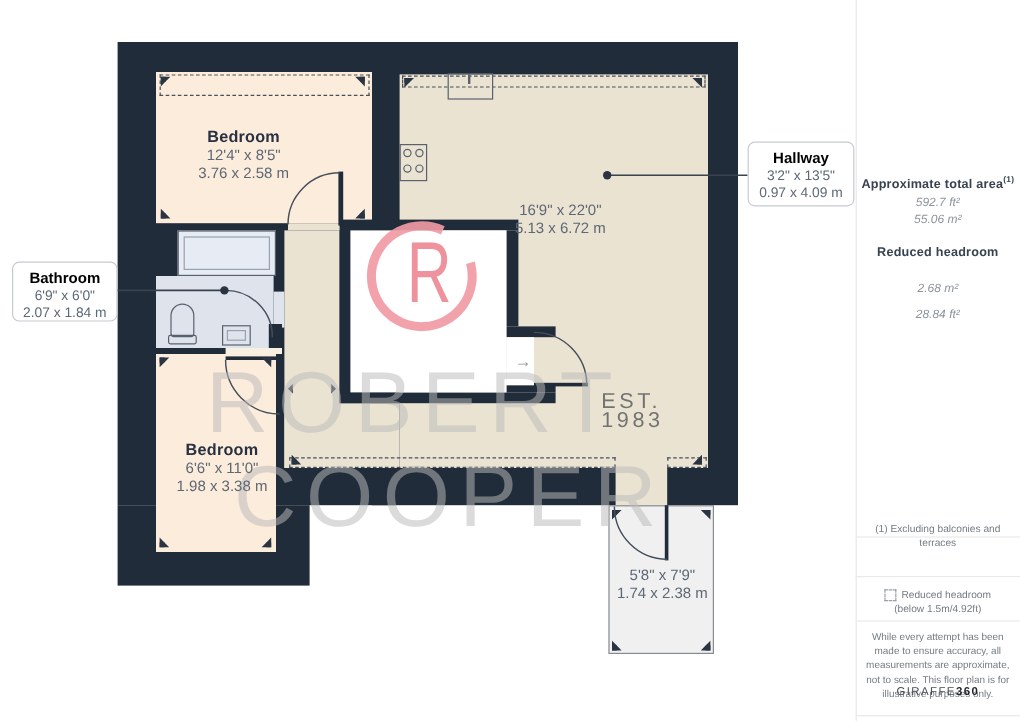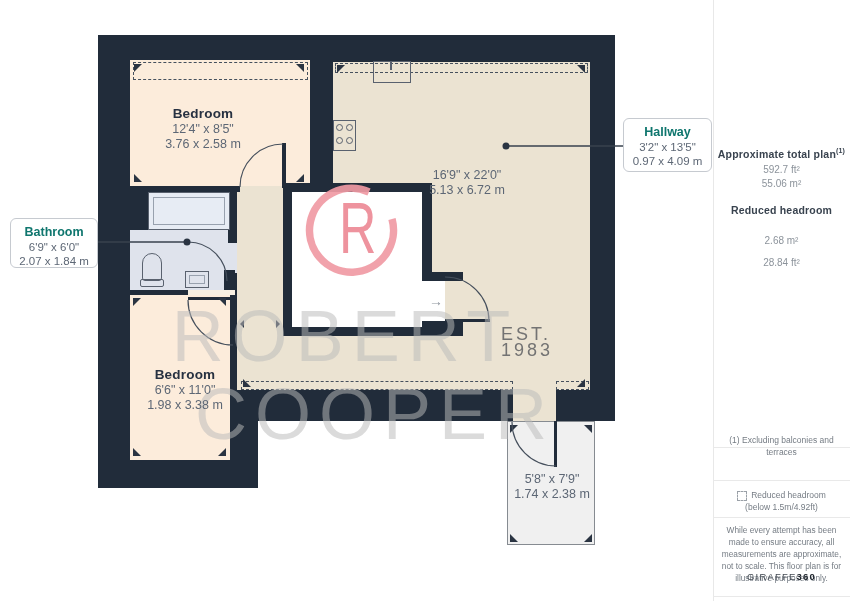--- a/index.html
+++ b/index.html
@@ -18,31 +18,31 @@
   .tk.tr{border-top-color:#2a3442;border-right-color:#2a3442;}
   .tk.bl{border-bottom-color:#2a3442;border-left-color:#2a3442;}
   .tk.br{border-bottom-color:#2a3442;border-right-color:#2a3442;}
   .tk.lf{border-right-color:#2a3442;}
   .tk.rt{border-left-color:#2a3442;}
   .roomlbl{position:absolute;text-align:center;color:#273141;pointer-events:none;}
   .rname{font-size:13.5px;font-weight:bold;line-height:17px;letter-spacing:.2px;}
   .rdim{font-size:12.5px;color:#5d6775;line-height:15px;}
   .callout{position:absolute;background:#ffffff;border:1px solid #c6cad0;border-radius:6px;
            text-align:center;padding:5px 2px 4px;box-sizing:border-box;}
-  .cname{font-size:12.5px;font-weight:bold;color:#0f766e;line-height:16px;}
+  .cname{font-size:12.5px;font-weight:bold;color:#000000;line-height:16px;}
   .cdim{font-size:11.5px;color:#5d6775;line-height:14px;}
   .wm{position:absolute;width:736px;text-align:center;white-space:nowrap;
       font-size:72px;letter-spacing:8px;color:rgba(186,186,186,0.52);line-height:1;pointer-events:none;}
   .est{position:absolute;font-size:18px;letter-spacing:3px;color:#737373;line-height:16px;pointer-events:none;text-align:right;}
   .mono-r{position:absolute;font-size:72px;color:#ee939e;line-height:1;transform:scaleX(.72);
           transform-origin:left top;pointer-events:none;}
   .arrow{position:absolute;font-size:14px;color:#8f969e;line-height:14px;}
   .sb{position:absolute;left:713px;width:137px;text-align:center;}
   .sb-h{font-size:10.5px;font-weight:bold;color:#39434f;letter-spacing:.2px;}
-  .sb-v{font-size:10px;color:#8c939b;}
+  .sb-v{font-size:10px;color:#8c939b;font-style:italic;}
   .sb-n{font-size:8.5px;color:#757c84;line-height:12px;}
   .sb-div{position:absolute;left:713px;width:137px;height:1px;background:#e9e9e9;}
   .vdiv{position:absolute;left:713px;top:0;width:1px;height:601px;background:#e8e8e8;}
   .legend-ic{display:inline-block;width:8px;height:8px;border:1px dashed #9aa0a7;
              vertical-align:middle;margin-right:4px;}
   .brand{font-size:9.5px;letter-spacing:1.2px;color:#464d55;}
   .brand b{color:#20262e;}
   sup{font-size:7px;}
 </style>
 </head>
@@ -167,21 +167,21 @@
     <div class="cdim">2.07 x 1.84 m</div>
   </div>
   <div class="callout" style="left:623px;top:118px;width:89px;height:54px;">
     <div class="cname">Hallway</div>
     <div class="cdim">3'2" x 13'5"</div>
     <div class="cdim">0.97 x 4.09 m</div>
   </div>
 
   <div class="vdiv"></div>
 
-  <div class="sb sb-h" style="top:147px;"><span>Approximate total plan</span><sup>(1)</sup></div>
+  <div class="sb sb-h" style="top:147px;"><span>Approximate total area</span><sup>(1)</sup></div>
   <div class="sb sb-v" style="top:164px;">592.7 ft²</div>
   <div class="sb sb-v" style="top:178px;">55.06 m²</div>
 
   <div class="sb sb-h" style="top:204px;">Reduced headroom</div>
   <div class="sb sb-v" style="top:221px;margin-top:36px;">28.84 ft²</div>
   <div class="sb sb-v" style="top:235px;">2.68 m²</div>
 
   <div class="sb-div" style="top:447px;"></div>
   <div class="sb sb-n" style="top:434px;">(1) Excluding balconies and terraces</div>
   <div class="sb-div" style="top:480px;"></div>

